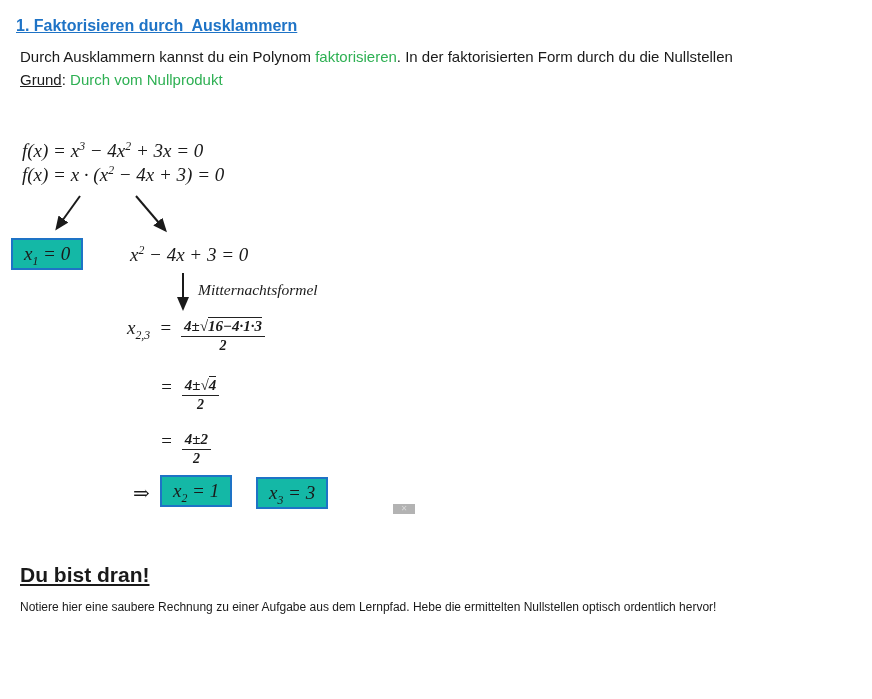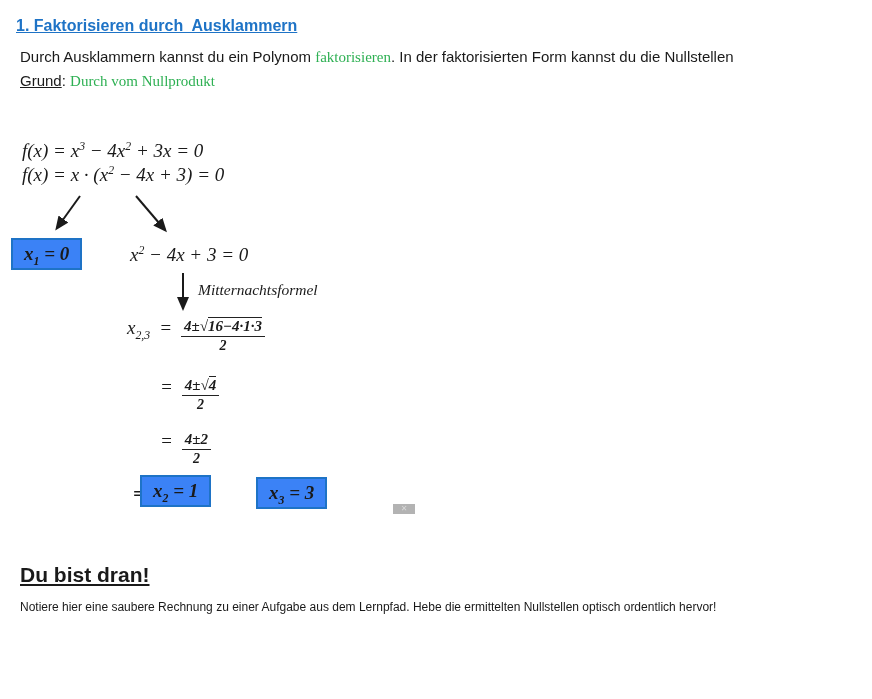--- a/index.html
+++ b/index.html
@@ -13,58 +13,58 @@
   body{
     width:872px;height:699px;background:#ffffff;position:relative;overflow:hidden;
     font-family:"Liberation Sans", sans-serif;color:var(--text,#1a1a1a);
   }
   .title{
     position:absolute;left:16px;top:6px;
     font-size:16px;font-weight:bold;color:var(--accent_blue,#1e73c6);
     text-decoration:underline;white-space:pre-wrap;
   }
   .intro{position:absolute;left:20px;top:45px;width:810px;font-size:15px;line-height:23px;}
-  .green{color:var(--green,#2eb053);font-family:Liberation Serif, serif;}
+  .green{color:var(--green,#2eb053);}
   .u{text-decoration:underline;}
   .math{font-family:"Liberation Serif","DejaVu Serif",serif;font-style:italic;font-size:19px;color:#1a1a1a;}
   .math sub{font-size:62%;line-height:0;}
   .math sup{font-size:62%;line-height:0;}
   .eq1{position:absolute;left:22px;top:140px;}
   .eq2{position:absolute;left:22px;top:164px;}
   .arrows-svg{position:absolute;left:0;top:0;pointer-events:none;}
-  .box{display:inline-block;border:2.5px solid var(--accent_blue,#1e73c6);padding:3px 11px;background:#3b82f6;font-weight:bold;}
+  .box{display:inline-block;border:2.5px solid var(--accent_blue,#1e73c6);padding:3px 11px;background:#14b8a6;}
   .box1{position:absolute;left:11px;top:238px;}
   .quad{position:absolute;left:130px;top:244px;}
   .mlabel{position:absolute;left:198px;top:281px;font-size:15.5px;}
   .steprow{position:absolute;display:flex;gap:9px;}
   .step1{left:127px;top:317px;}
   .step2{left:160px;top:376px;}
   .step3{left:160px;top:430px;}
   .frac{display:inline-flex;flex-direction:column;align-items:center;line-height:1.2;font-weight:bold;}
   .frac .num{font-size:15px;border-bottom:1.4px solid #222;padding:0 3px 1px;white-space:nowrap;}
   .frac .den{font-size:14px;padding-top:1px;}
   .radicand{border-top:1.4px solid #222;}
   .implies{position:absolute;left:133px;top:481px;font-size:20px;font-style:normal;}
-  .box2{position:absolute;left:140px;top:475px;}
+  .box2{position:absolute;left:160px;top:475px;}
   .box3{position:absolute;left:256px;top:477px;}
   .handle{
     position:absolute;left:393px;top:504px;width:22px;height:10px;
     background:var(--handle_gray,#b3b3b3);color:#d9d9d9;
     font-size:8px;line-height:10px;text-align:center;cursor:pointer;
   }
   .h2{position:absolute;left:20px;top:563px;font-size:21px;font-weight:bold;text-decoration:underline;}
   .outro{position:absolute;left:20px;top:594px;width:830px;font-size:12px;line-height:27px;}
 </style>
 </head>
 <body>
 
 <h1 class="title">1. Faktorisieren durch  Ausklammern</h1>
 
 <div class="intro">
-  <div><span>Durch Ausklammern kannst du ein Polynom </span><span class="green">faktorisieren</span><span>. In der faktorisierten Form kannst du die Nullstellen</span></div>
+  <div><span>Durch Ausklammern kannst du ein Polynom </span><span class="green">faktorisieren</span><span>. In der faktorisierten Form durch du die Nullstellen</span></div>
   <div><span class="u">Grund</span><span>: </span><span class="green">Durch vom Nullprodukt</span></div>
 </div>
 
 <div class="math eq1"><span>f(x) = x</span><sup>3</sup><span> − 4x</span><sup>2</sup><span> + 3x = 0</span></div>
 <div class="math eq2"><span>f(x) = x · (x</span><sup>2</sup><span> − 4x + 3) = 0</span></div>
 
 <svg class="arrows-svg" width="872" height="699" viewBox="0 0 872 699">
   <defs>
     <marker id="ah" markerWidth="8" markerHeight="8" refX="5.5" refY="3" orient="auto" markerUnits="strokeWidth">
       <path d="M0,0 L7,3 L0,6 z" fill="#1a1a1a"></path>

